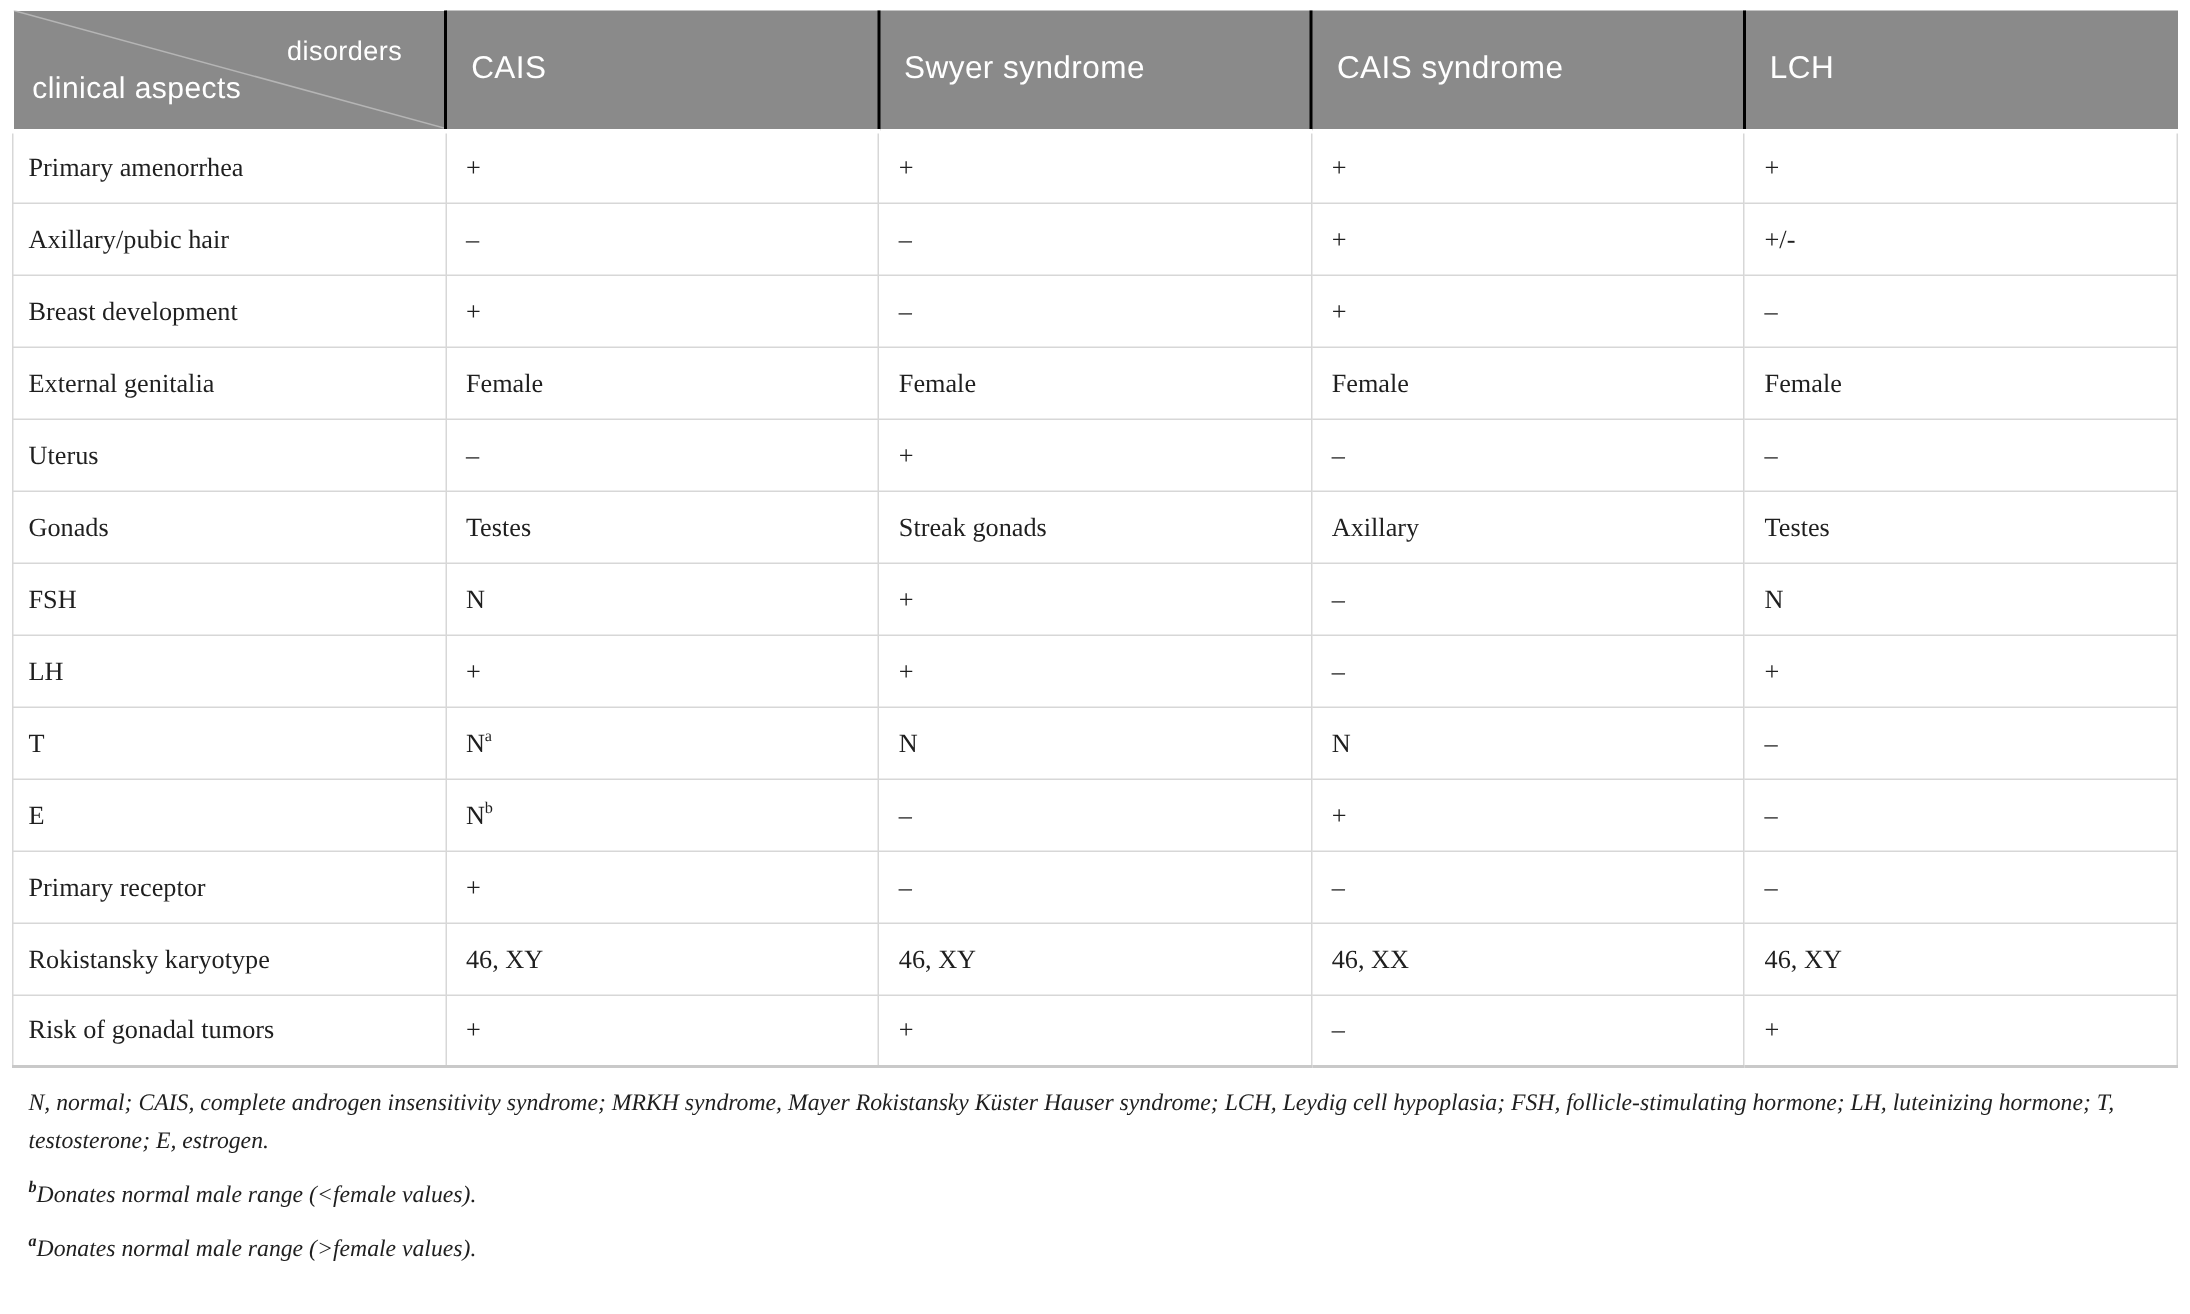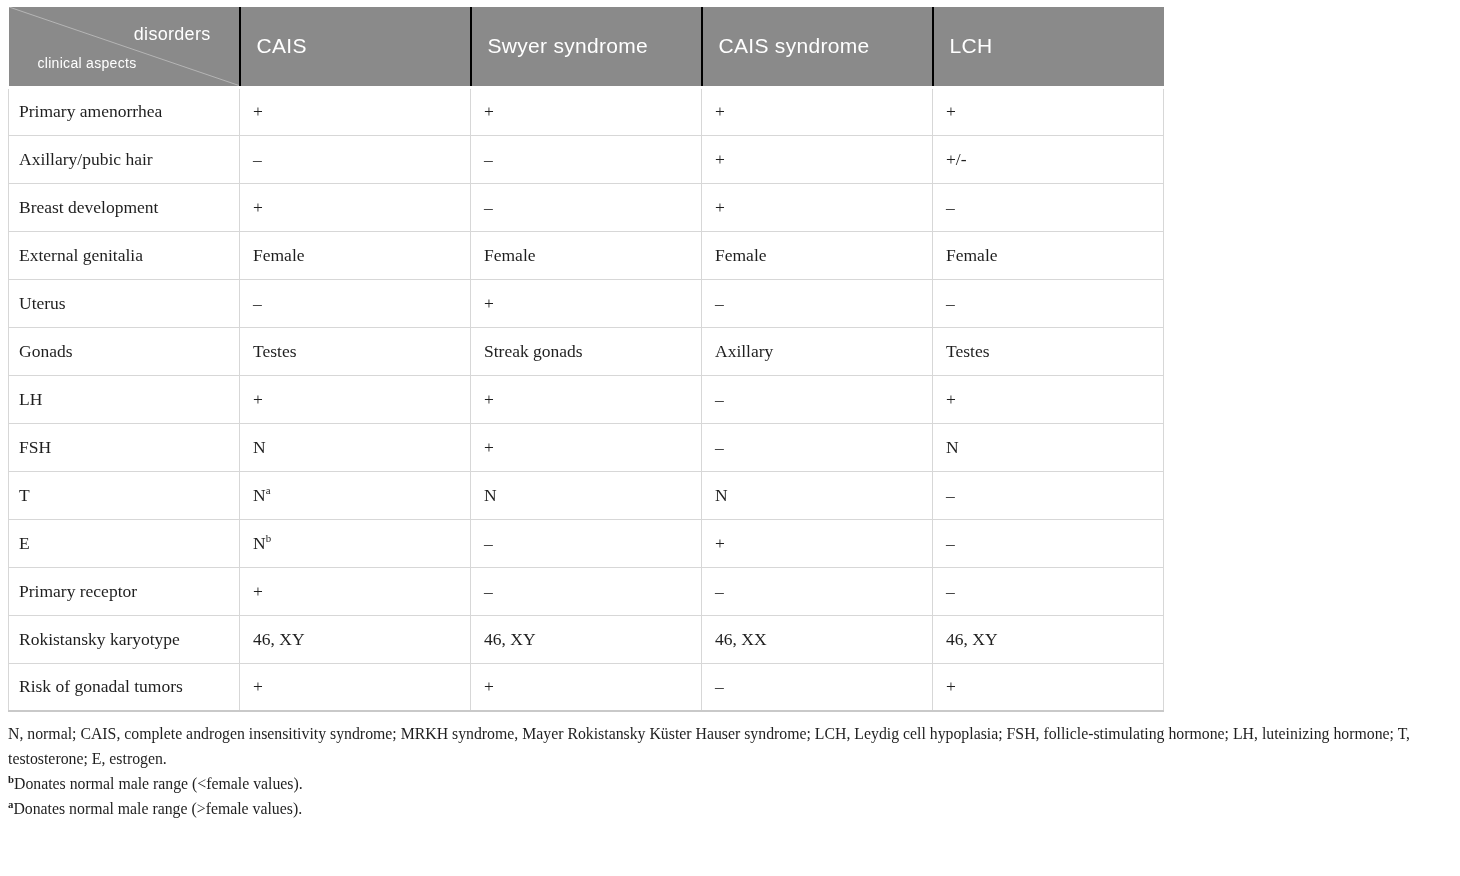--- a/index.html
+++ b/index.html
@@ -14,21 +14,21 @@
   html,body{margin:0;padding:0;}
   body{
     width:1460px;height:876px;overflow:hidden;
     background:var(--page-bg);
     font-family:"Liberation Serif",serif;
     color:var(--body-text);
   }
   .page{padding:7px 8px 0 8px;}
 
   table.comparison{
-    width:1156px;
+    width:1444px;
     border-collapse:collapse;
     table-layout:fixed;
   }
   table.comparison col{width:20%;}
 
   thead th{
     background:var(--header-bg);
     color:var(--header-text);
     height:80px;
     font-family:"Liberation Sans",sans-serif;
@@ -47,43 +47,43 @@
     padding:0;
   }
   .corner .diag{
     position:absolute;inset:0;width:100%;height:100%;display:block;
   }
   .corner-top{
     position:absolute;top:17px;right:28px;
     font-size:18px;font-family:"Liberation Sans",sans-serif;
   }
   .corner-bottom{
-    position:absolute;bottom:15px;left:29px;
-    font-size:14px;font-family:"Liberation Sans",sans-serif;
+    position:absolute;bottom:15px;left:13px;
+    font-size:20px;font-family:"Liberation Sans",sans-serif;
   }
 
   tbody td{
     height:48px;
     border:1px solid var(--grid);
     font-size:17.5px;
     vertical-align:middle;
     padding:0 13px;
     color:var(--body-text);
   }
   tbody td.rowlabel{padding-left:10px;margin-top:27px;}
   tbody tr:last-child td{border-bottom:2px solid #c9c9c9;}
   tbody sup{font-size:0.62em;line-height:0;}
 
   .footnotes{
     margin-top:9px;
     font-size:15.8px;
     line-height:25px;
     width:1450px;
   }
-  .footnotes p{margin:0;}
+  .footnotes p{margin:11px;font-style:italic;}
   .fnsup{font-weight:bold;font-size:0.68em;line-height:0;}
 </style>
 </head>
 <body>
 
 <div class="page">
 
   <table class="comparison">
     <colgroup>
       <col>
@@ -146,32 +146,32 @@
           <td>–</td>
         </tr>
         <tr>
           <td class="rowlabel">Gonads</td>
           <td>Testes</td>
           <td>Streak gonads</td>
           <td>Axillary</td>
           <td>Testes</td>
         </tr>
         <tr>
+          <td class="rowlabel">FSH</td>
+          <td>N</td>
+          <td>+</td>
+          <td>–</td>
+          <td>N</td>
+        </tr>
+        <tr>
           <td class="rowlabel">LH</td>
           <td>+</td>
           <td>+</td>
           <td>–</td>
           <td>+</td>
-        </tr>
-        <tr>
-          <td class="rowlabel">FSH</td>
-          <td>N</td>
-          <td>+</td>
-          <td>–</td>
-          <td>N</td>
         </tr>
         <tr>
           <td class="rowlabel">T</td>
           <td>N<sup>a</sup></td>
           <td>N</td>
           <td>N</td>
           <td>–</td>
         </tr>
         <tr>
           <td class="rowlabel">E</td>

